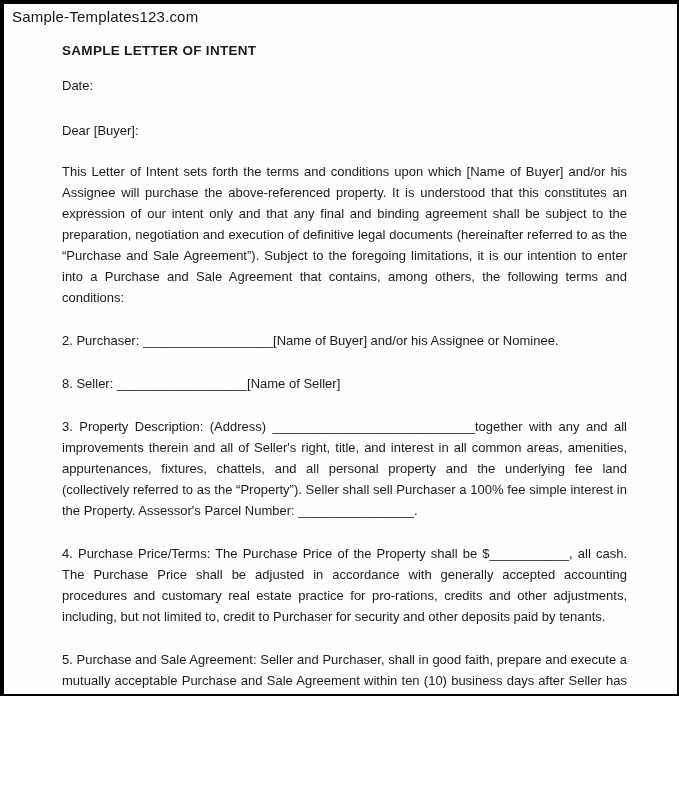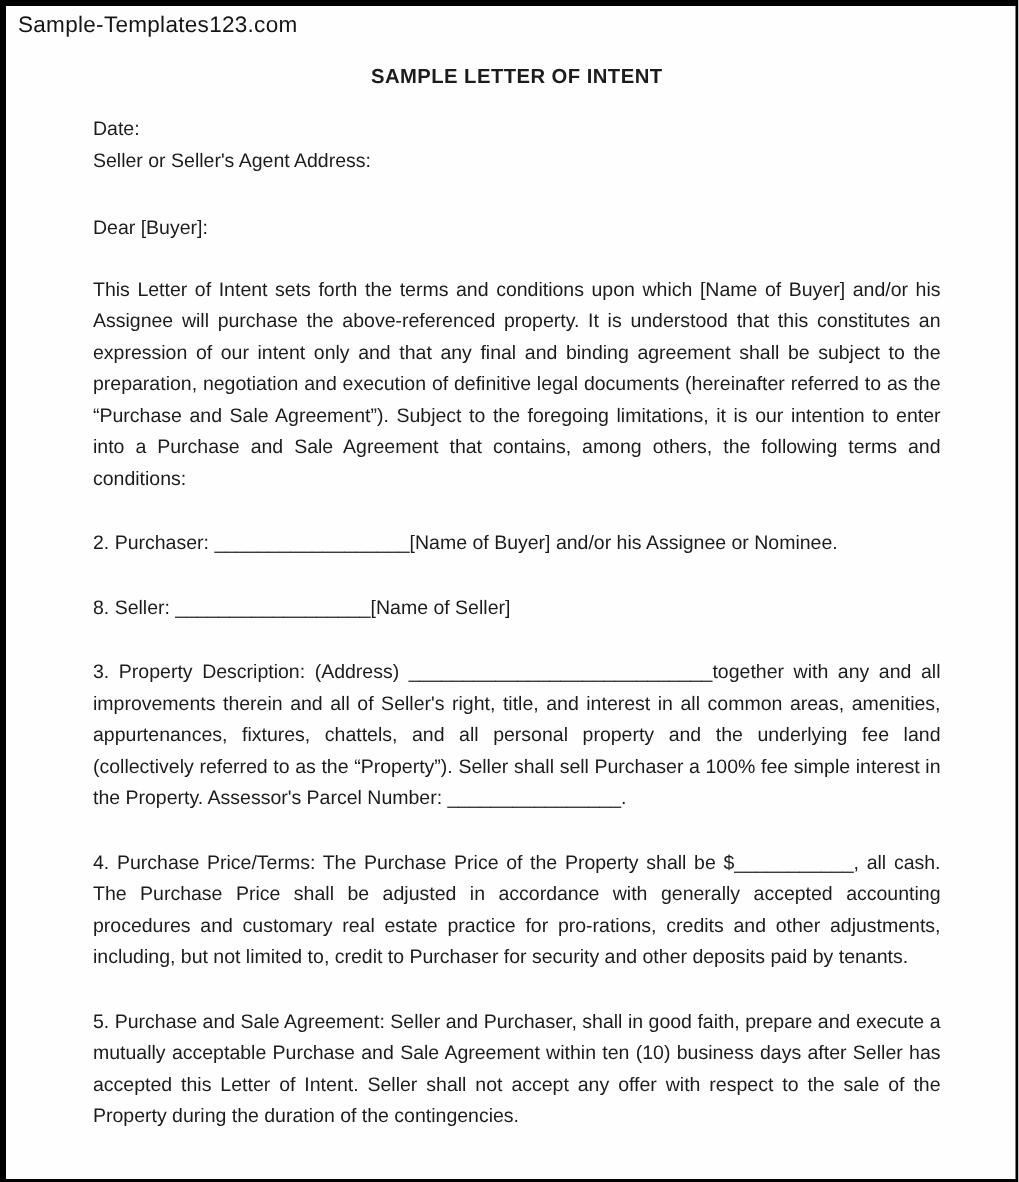--- a/index.html
+++ b/index.html
@@ -3,21 +3,21 @@
 <meta charset="utf-8">
 <style>
   html, body {
     margin: 0;
     padding: 0;
     background: #ffffff;
   }
   .page {
     position: relative;
     width: 679px;
-    height: 788px;
+    height: 696px;
     box-sizing: border-box;
     background: #fefefe;
     border-style: solid;
     border-color: #000000;
     border-width: 4px 2px 2px 4px;
     font-family: "Liberation Sans", "DejaVu Sans", sans-serif;
     color: #1c1c1c;
     overflow: hidden;
   }
   .watermark {
@@ -29,21 +29,20 @@
     color: #151515;
     letter-spacing: 0.2px;
   }
   .content {
     padding: 0 50px 0 58px;
     font-size: 13px;
     line-height: 21px;
   }
   .title {
     margin-top: 36px;
-    text-align: center;
     font-weight: bold;
     font-size: 13.5px;
     line-height: 21px;
     letter-spacing: 0.3px;
   }
   .meta {
     margin-top: 14px;
   }
   .meta-line {
     line-height: 21px;
@@ -68,21 +67,20 @@
 <div class="page">
 
   <div class="watermark">Sample-Templates123.com</div>
 
   <div class="content">
 
     <div class="title">SAMPLE LETTER OF INTENT</div>
 
     <div class="meta">
       <div class="meta-line">Date:</div>
-      <div class="meta-line">Seller or Seller's Agent Address:</div>
     </div>
 
     <div class="salutation">Dear [Buyer]:</div>
 
     <p class="para intro">This Letter of Intent sets forth the terms and conditions upon which [Name of Buyer] and/or his Assignee will purchase the above-referenced property. It is understood that this constitutes an expression of our intent only and that any final and binding agreement shall be subject to the preparation, negotiation and execution of definitive legal documents (hereinafter referred to as the “Purchase and Sale Agreement”). Subject to the foregoing limitations, it is our intention to enter into a Purchase and Sale Agreement that contains, among others, the following terms and conditions:</p>
 
     <p class="para item">2. Purchaser: __________________[Name of Buyer] and/or his Assignee or Nominee.</p>
 
     <p class="para item">8. Seller: __________________[Name of Seller]</p>
 

